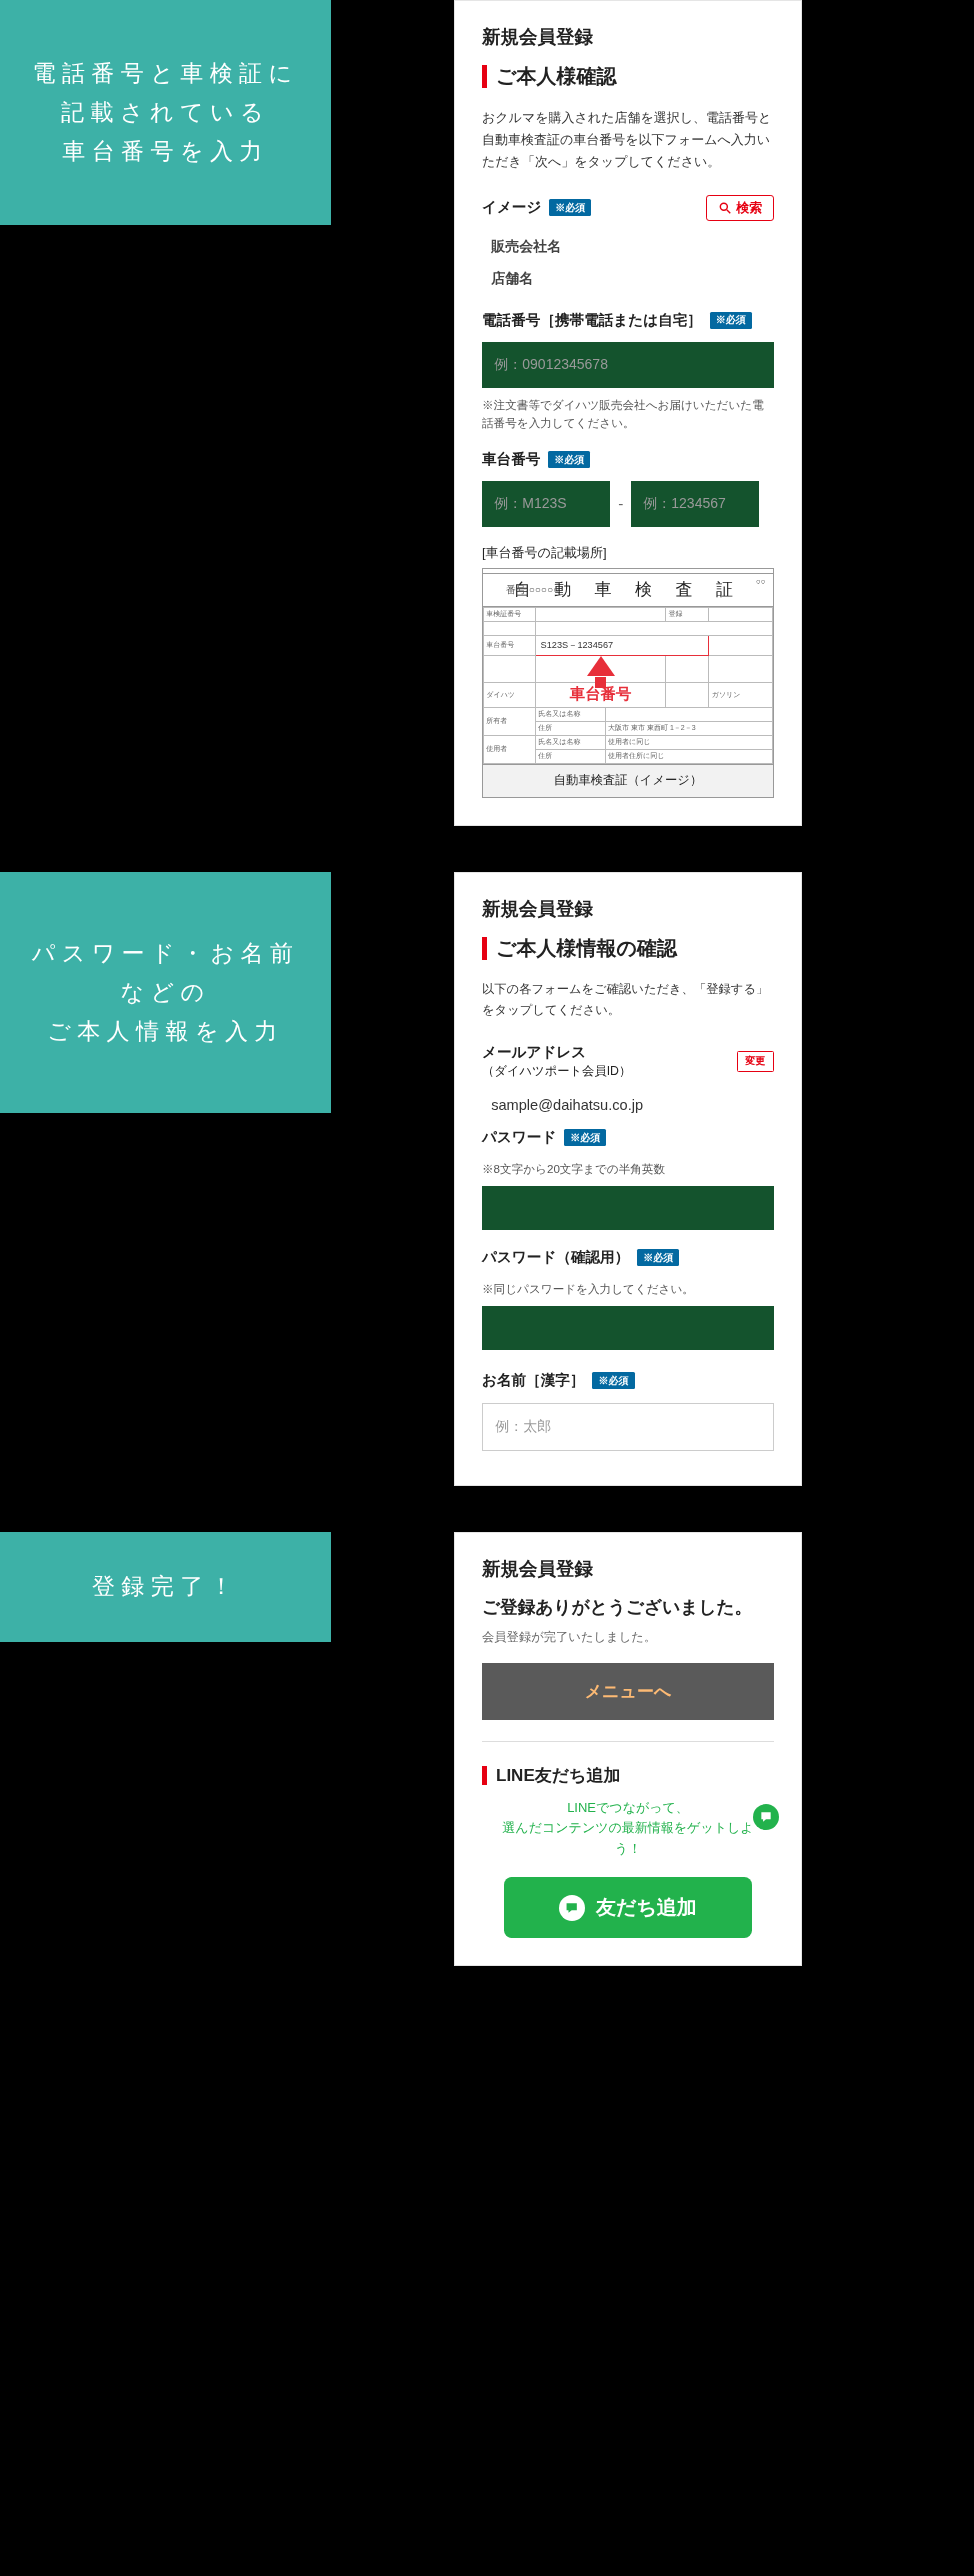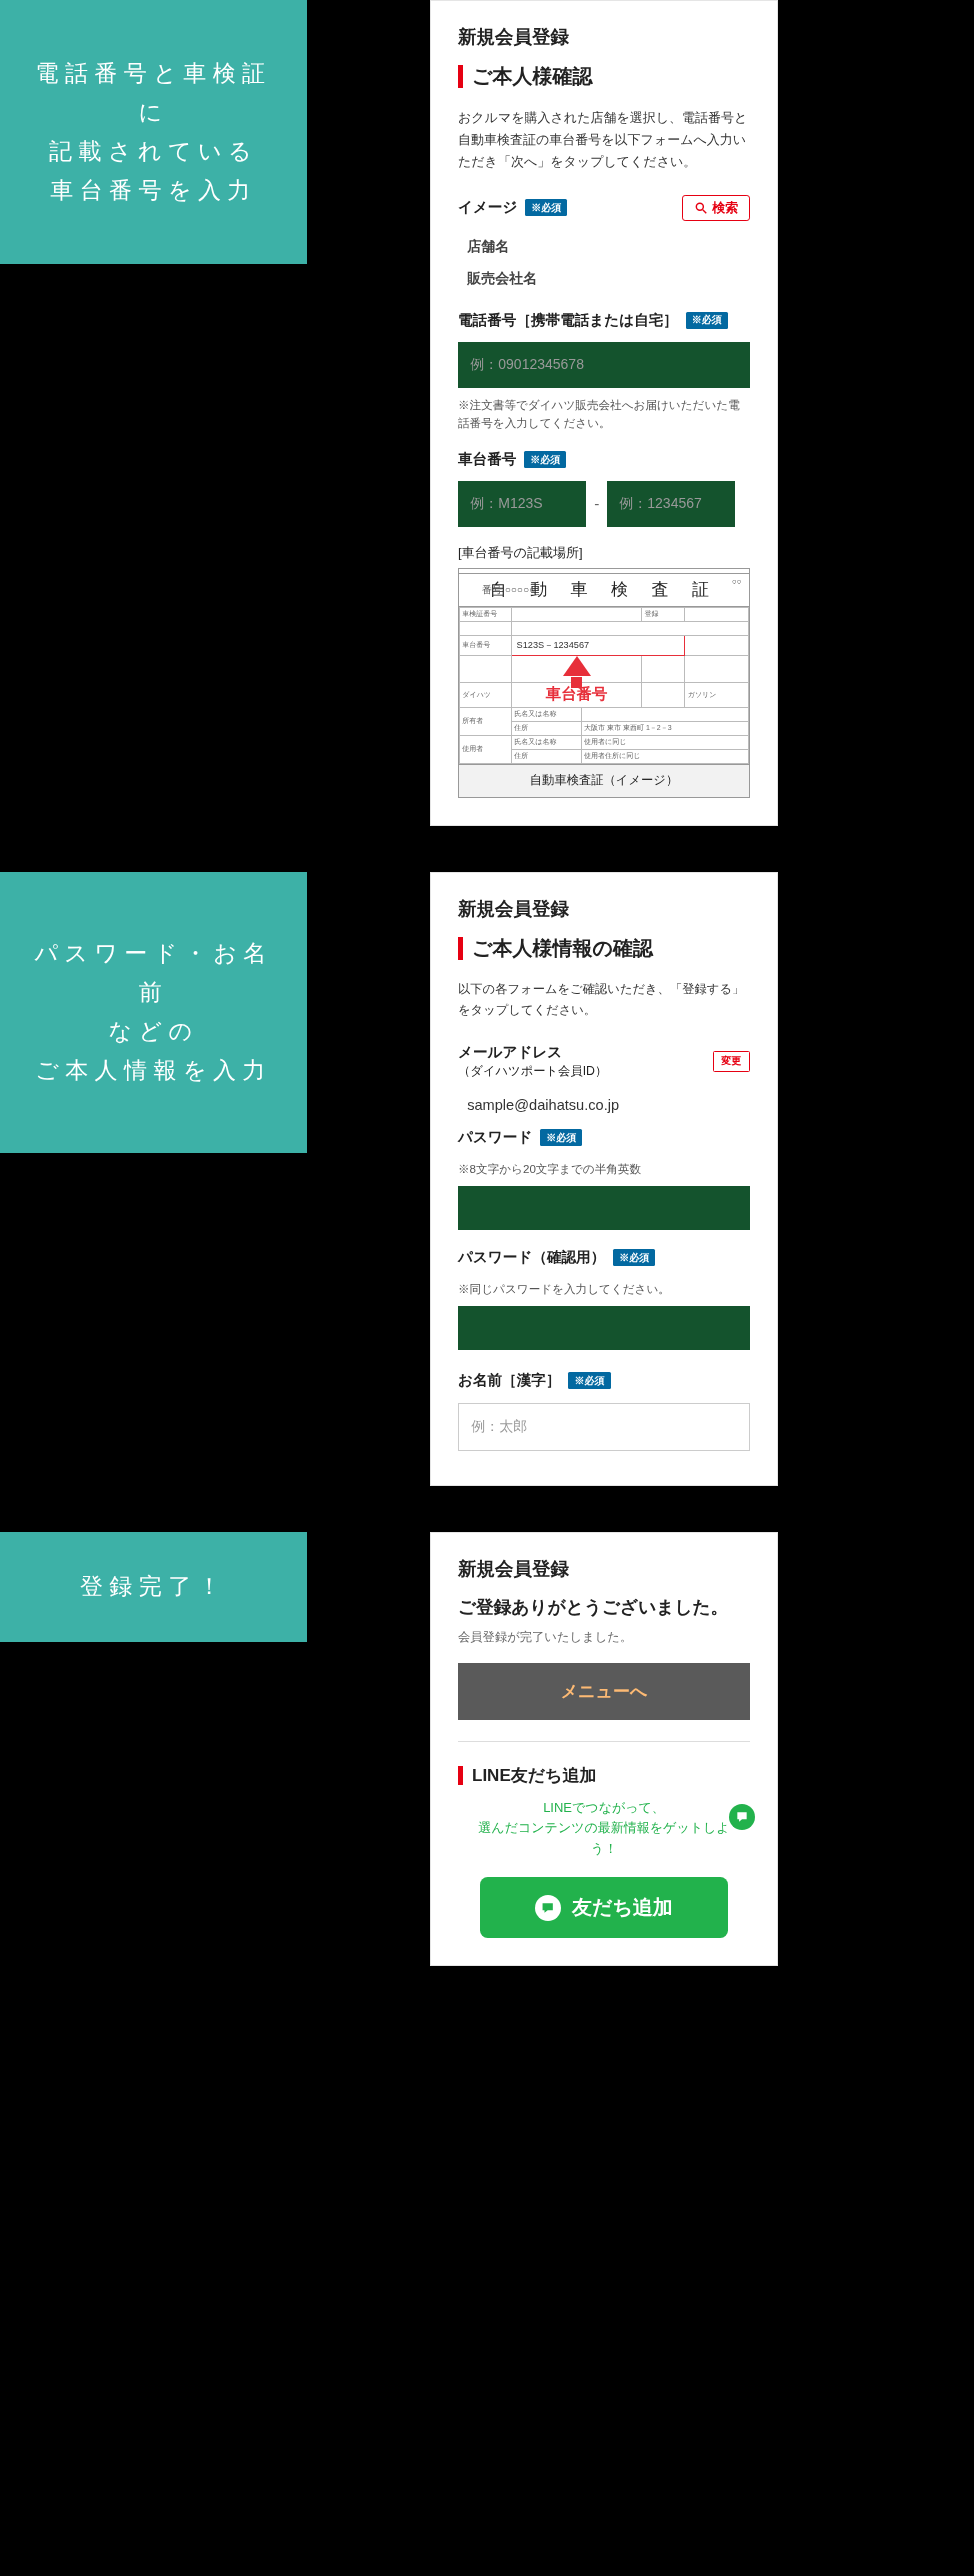--- a/index.html
+++ b/index.html
@@ -10,21 +10,21 @@
     position: relative;
   }
   .step-row {
     display: flex;
     align-items: flex-start;
     margin-bottom: 46px;
   }
   .label-box {
     background: #3db1a7;
     color: #fff;
-    width: 307px;
+    width: 331px;
     padding: 54px 23px;
     text-align: center;
     font-size: 23px;
     line-height: 1.7;
     letter-spacing: 0.28em;
     flex-shrink: 0;
   }
   .label-box.mid { padding: 62px 23px; }
   .label-box.small { padding: 35px 23px; }
   .phone {
@@ -228,22 +228,22 @@
       <span>イメージ</span>
       <span class="badge">※必須</span>
       <span class="search-btn">
         <svg viewBox="0 0 24 24" fill="none" stroke="#e60012" stroke-width="2.5">
             <circle cx="10" cy="10" r="6"></circle>
             <line x1="15" y1="15" x2="21" y2="21"></line>
           </svg>
         <span>検索</span>
       </span>
     </div>
+    <div class="static-val">販売会社名</div>
     <div class="static-val">店舗名</div>
-    <div class="static-val">販売会社名</div>
 
     <div class="field-row" style="margin-top:14px;">
       <span>電話番号［携帯電話または自宅］</span>
       <span class="badge">※必須</span>
     </div>
     <div class="input">例：09012345678</div>
     <p class="note">※注文書等でダイハツ販売会社へお届けいただいた電話番号を入力してください。</p>
 
     <div class="field-row">
       <span>車台番号</span>

